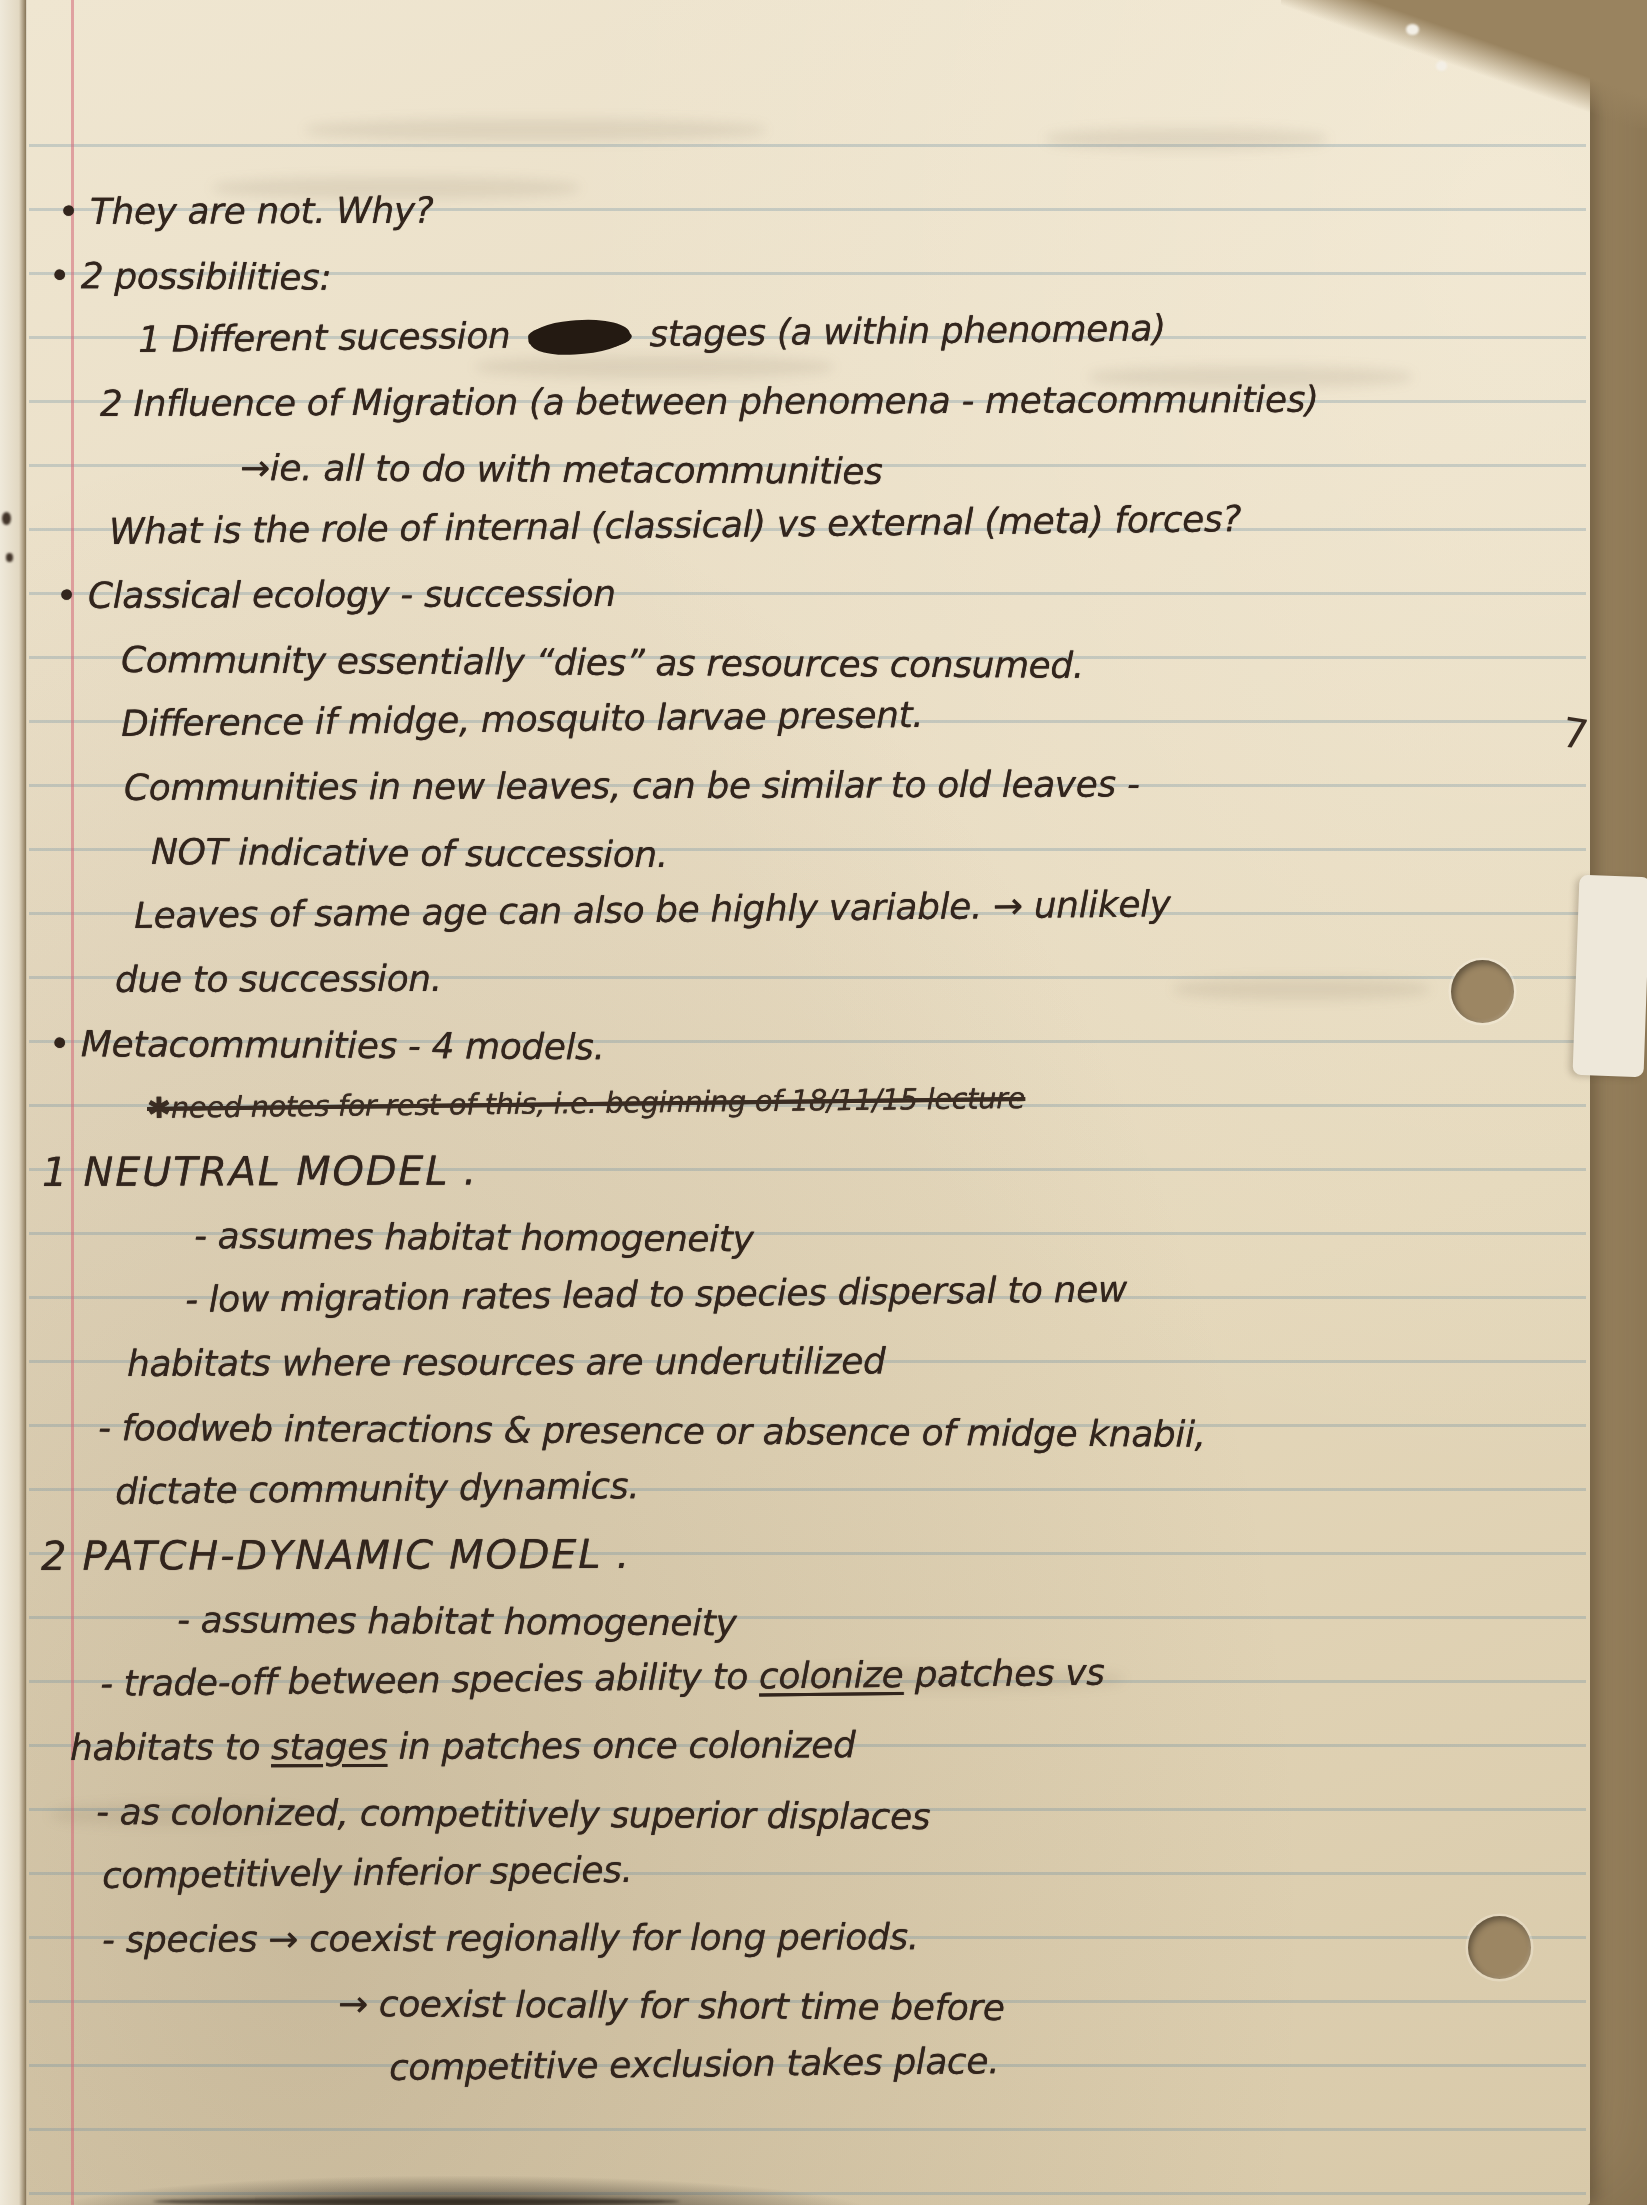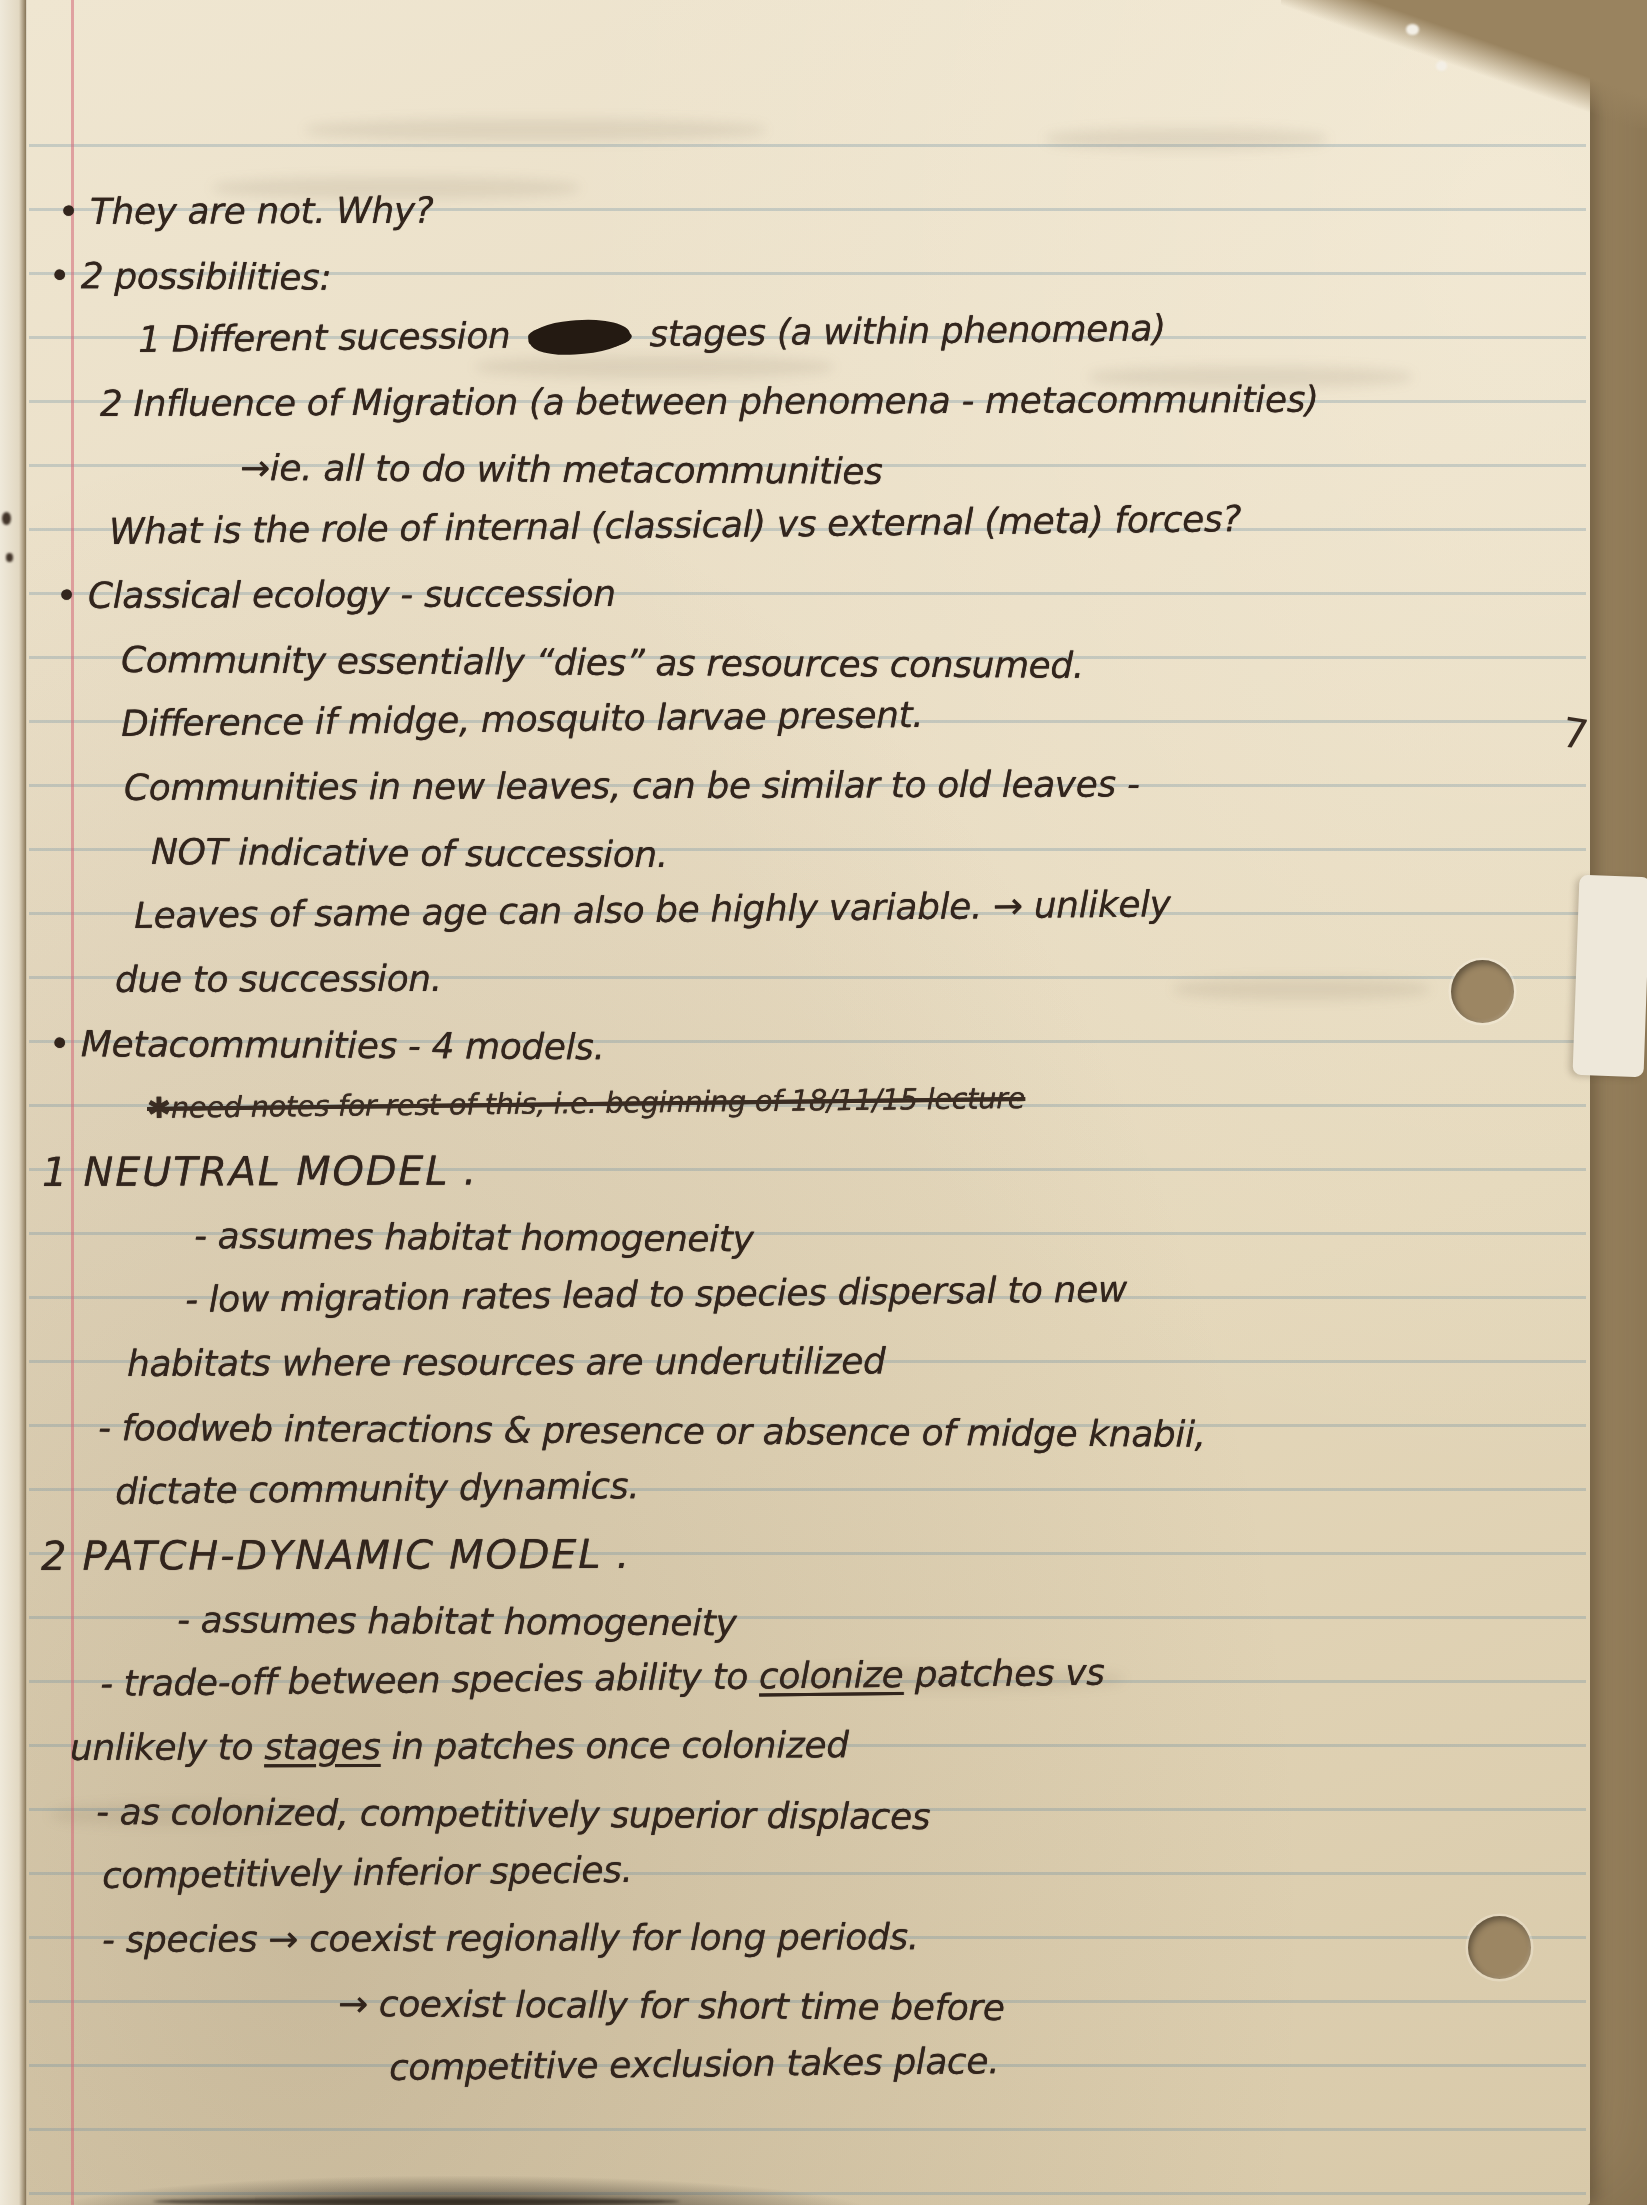--- a/index.html
+++ b/index.html
@@ -159,20 +159,20 @@
     <div class="note-line strike" style="margin-left: 98px;"><span>✱need notes for rest of this, i.e. beginning of 18/11/15 lecture</span></div>
     <div class="note-line caps" style="margin-left: -6.8px;"><span>1 NEUTRAL MODEL .</span></div>
     <div class="note-line" style="margin-left: 145px;"><span>- assumes habitat homogeneity</span></div>
     <div class="note-line" style="margin-left: 136px;"><span>- low migration rates lead to species dispersal to new</span></div>
     <div class="note-line" style="margin-left: 78px;"><span>habitats where resources are underutilized</span></div>
     <div class="note-line" style="margin-left: 49px;"><span>- foodweb interactions &amp; presence or absence of midge knabii,</span></div>
     <div class="note-line" style="margin-left: 66px;"><span>dictate community dynamics.</span></div>
     <div class="note-line caps" style="margin-left: -8.5px;"><span>2 PATCH-DYNAMIC MODEL .</span></div>
     <div class="note-line" style="margin-left: 128px;"><span>- assumes habitat homogeneity</span></div>
     <div class="note-line" style="margin-left: 51px;"><span>- trade-off between species ability to </span><span class="u">colonize</span><span> patches vs</span></div>
-    <div class="note-line" style="margin-left: 21px;"><span>unlikely to </span><span class="u">stages</span><span> in patches once colonized</span></div>
+    <div class="note-line" style="margin-left: 21px;"><span>habitats to </span><span class="u">stages</span><span> in patches once colonized</span></div>
     <div class="note-line" style="margin-left: 47px;"><span>- as colonized, competitively superior displaces</span></div>
     <div class="note-line" style="margin-left: 53px;"><span>competitively inferior species.</span></div>
     <div class="note-line" style="margin-left: 53px;"><span>- species → coexist regionally for long periods.</span></div>
     <div class="note-line" style="margin-left: 289px;"><span>→ coexist locally for short time before</span></div>
     <div class="note-line" style="margin-left: 340px;"><span>competitive exclusion takes place.</span></div>
   </div>
 
 
 </body></html>

